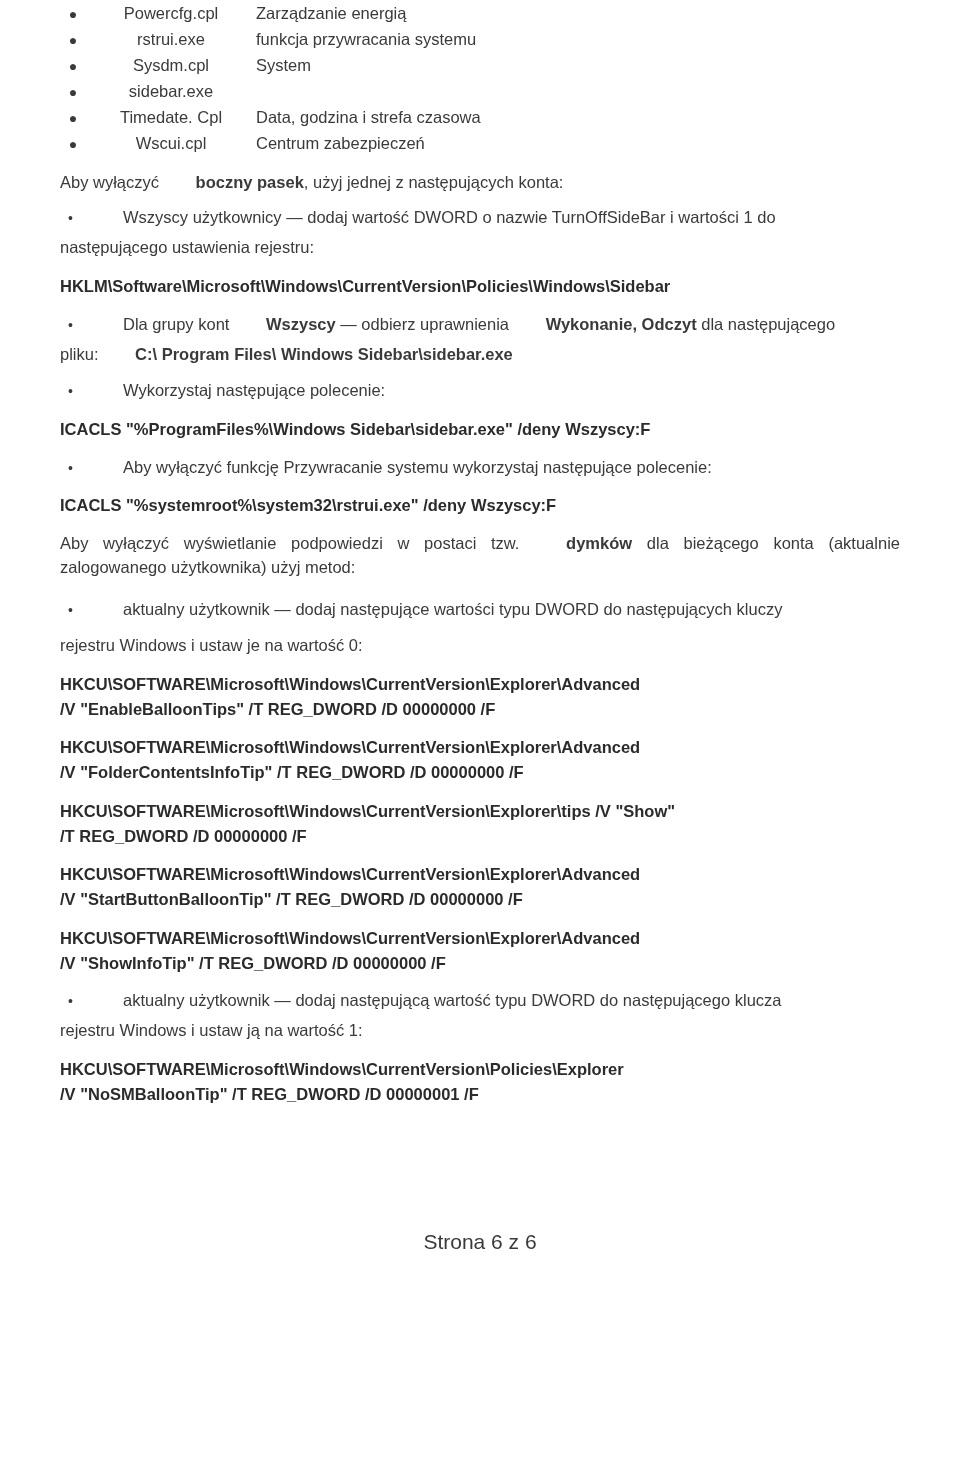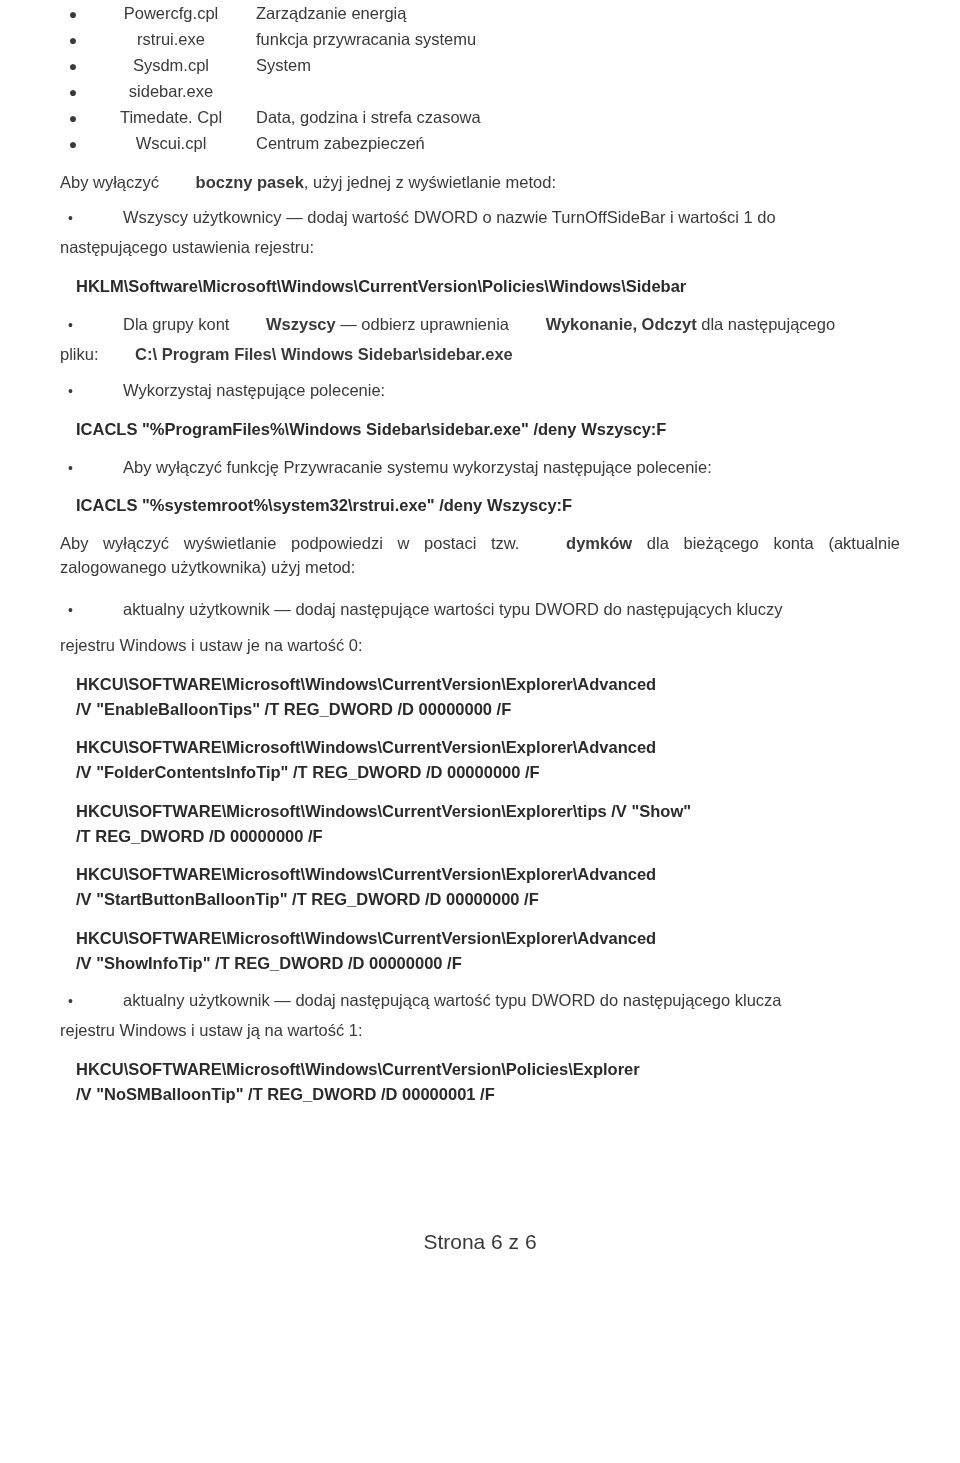--- a/index.html
+++ b/index.html
@@ -52,21 +52,21 @@
     padding-left: 8px;
     font-size: 14px;
   }
   .sub-text {
     flex: 1;
     text-align: justify;
   }
   .cmd-block {
     font-weight: bold;
     color: #2b2b2b;
-    margin: 14px 16px;
+    margin: 14px 0;
     line-height: 1.5;
   }
   .footer {
     text-align: center;
     margin-top: 120px;
     font-size: 21px;
   }
   .inline-bold {
     font-weight: bold;
     padding-left: 32px;
@@ -101,21 +101,21 @@
     <span class="bullet-desc">Data, godzina i strefa czasowa</span>
   </div>
   <div class="bullet-row">
     <span class="bullet-dot">●</span>
     <span class="bullet-cmd">Wscui.cpl</span>
     <span class="bullet-desc">Centrum zabezpieczeń</span>
   </div>
 </div>
 
 <div class="para">
-  <span>Aby wyłączyć </span><span class="inline-bold">boczny pasek</span><span>, użyj jednej z wyświetlanie metod:</span>
+  <span>Aby wyłączyć </span><span class="inline-bold">boczny pasek</span><span>, użyj jednej z następujących konta:</span>
 </div>
 
 <div class="sub-bullet">
   <span class="sub-dot">•</span>
   <span class="sub-text">Wszyscy użytkownicy — dodaj wartość DWORD o nazwie TurnOffSideBar i wartości 1 do</span>
 </div>
 <div class="para" style="margin-top:0">następującego ustawienia rejestru:</div>
 
 <div class="cmd-block">HKLM\Software\Microsoft\Windows\CurrentVersion\Policies\Windows\Sidebar</div>
 

